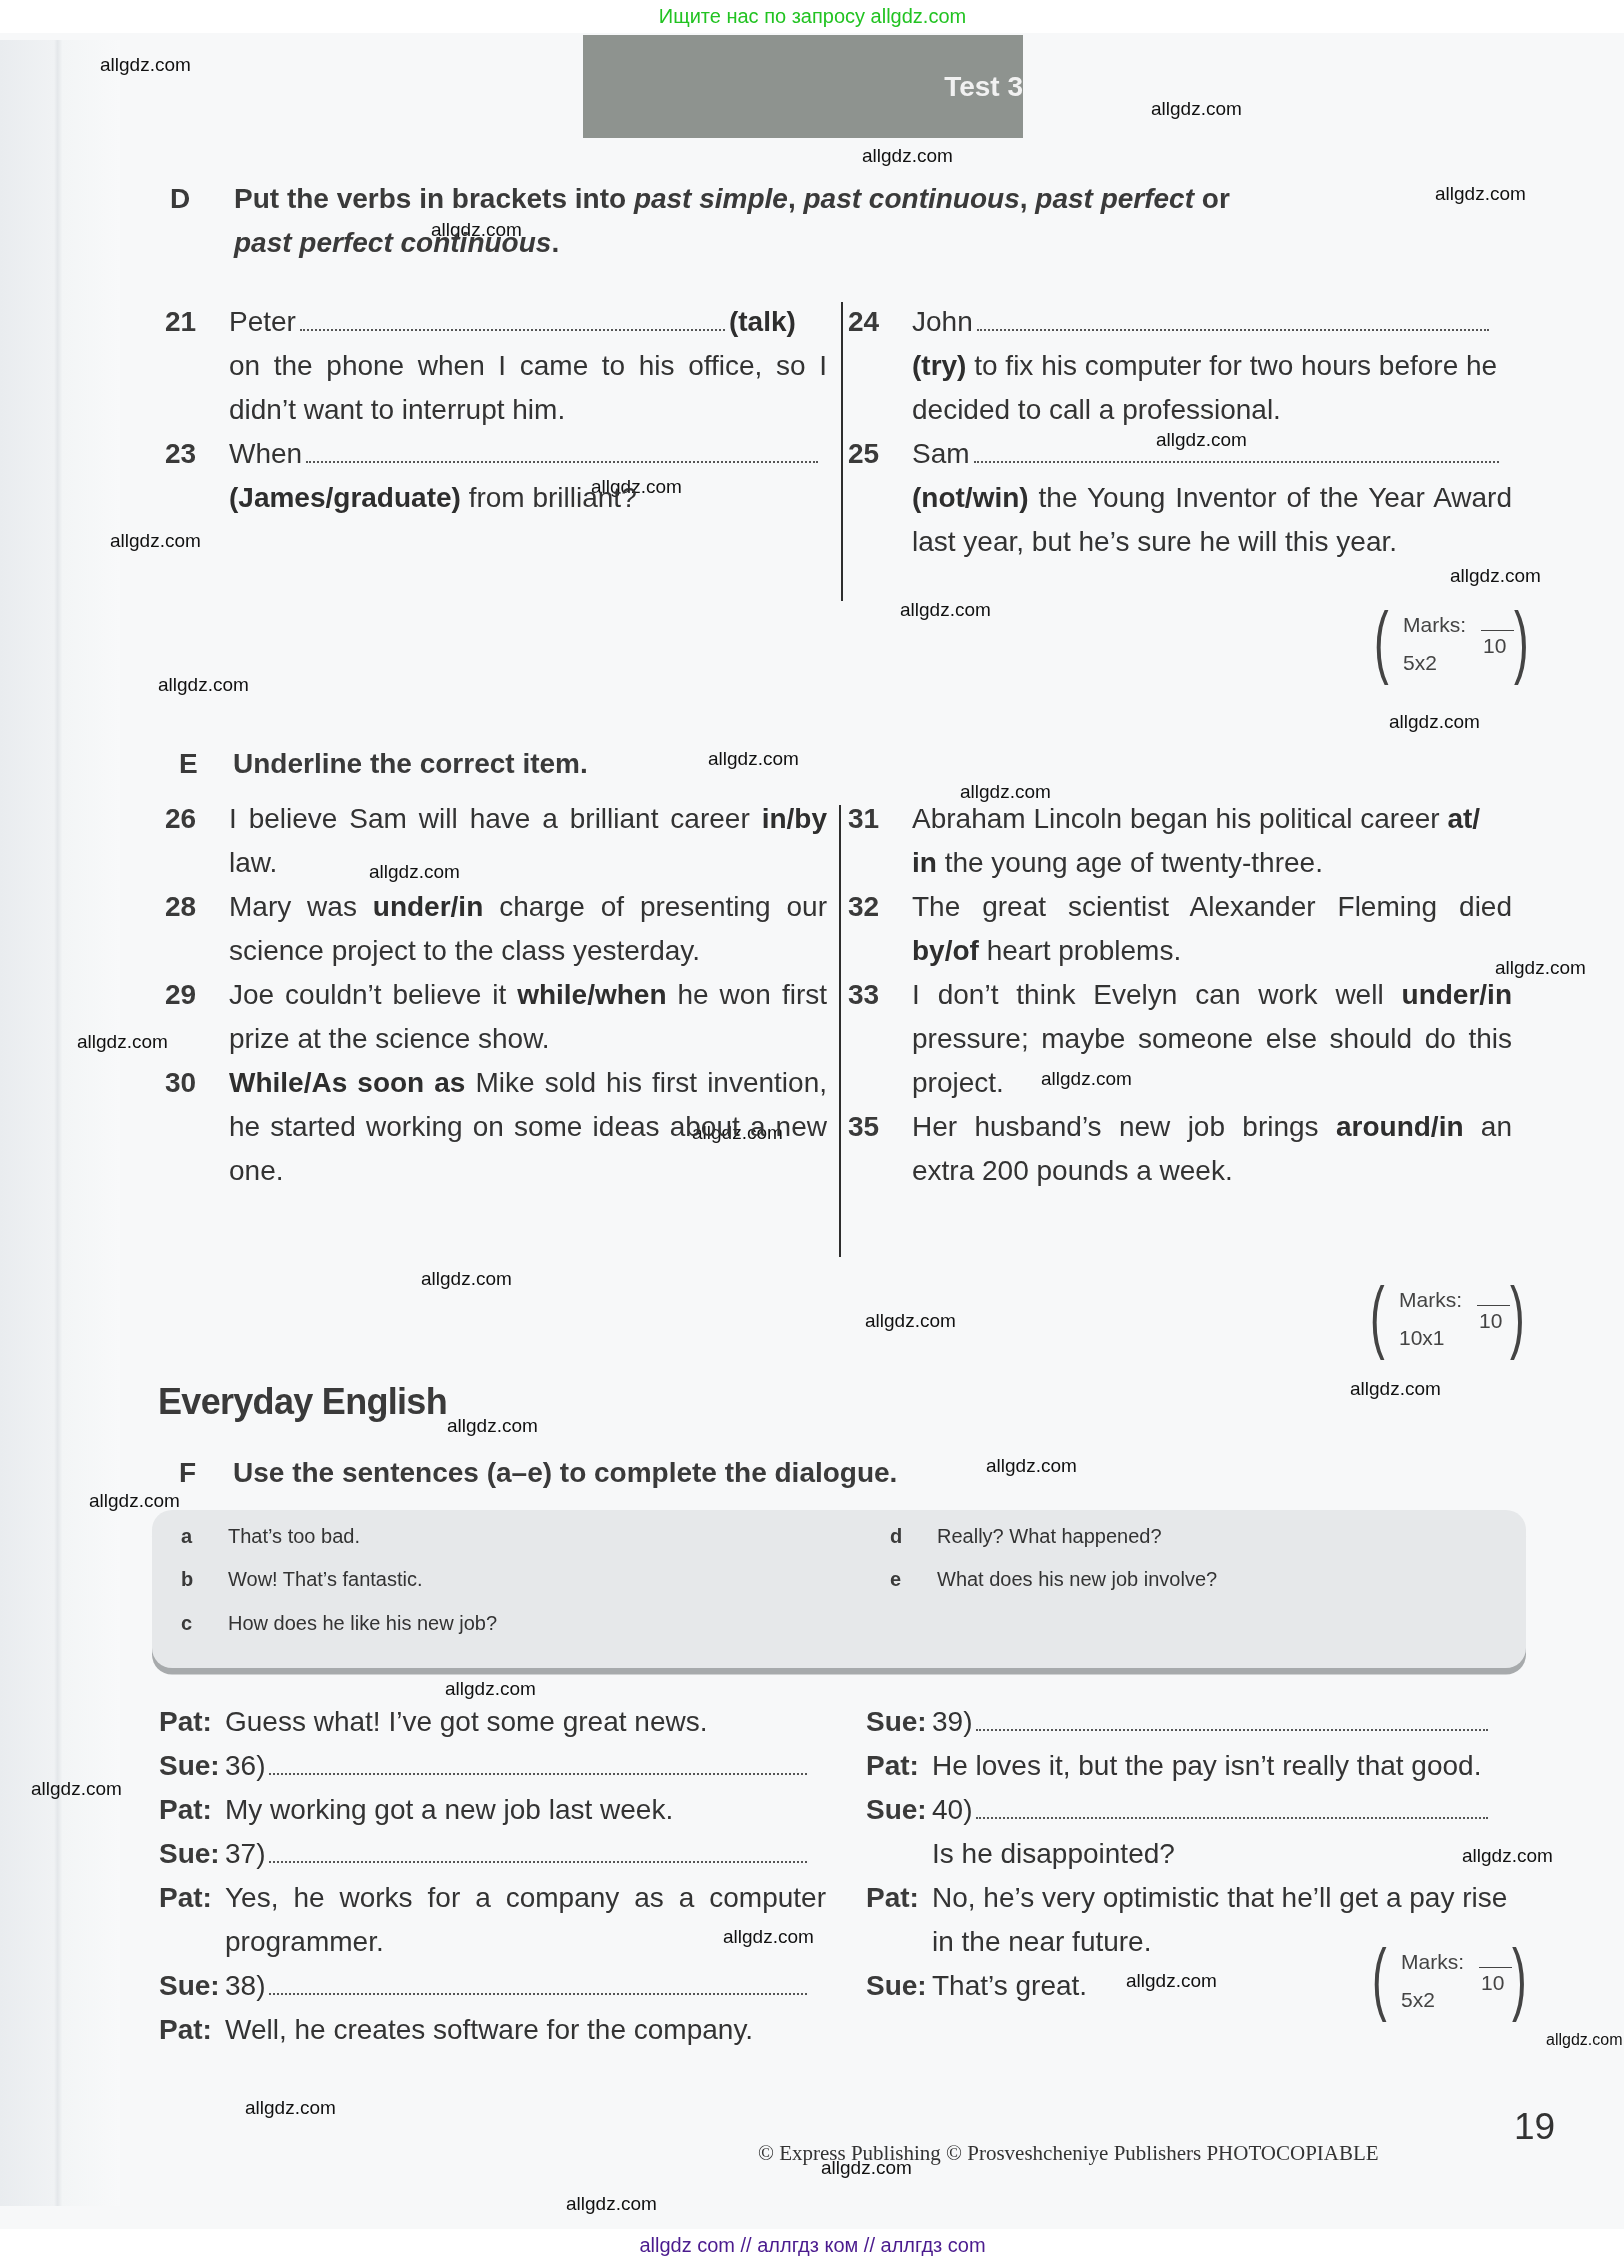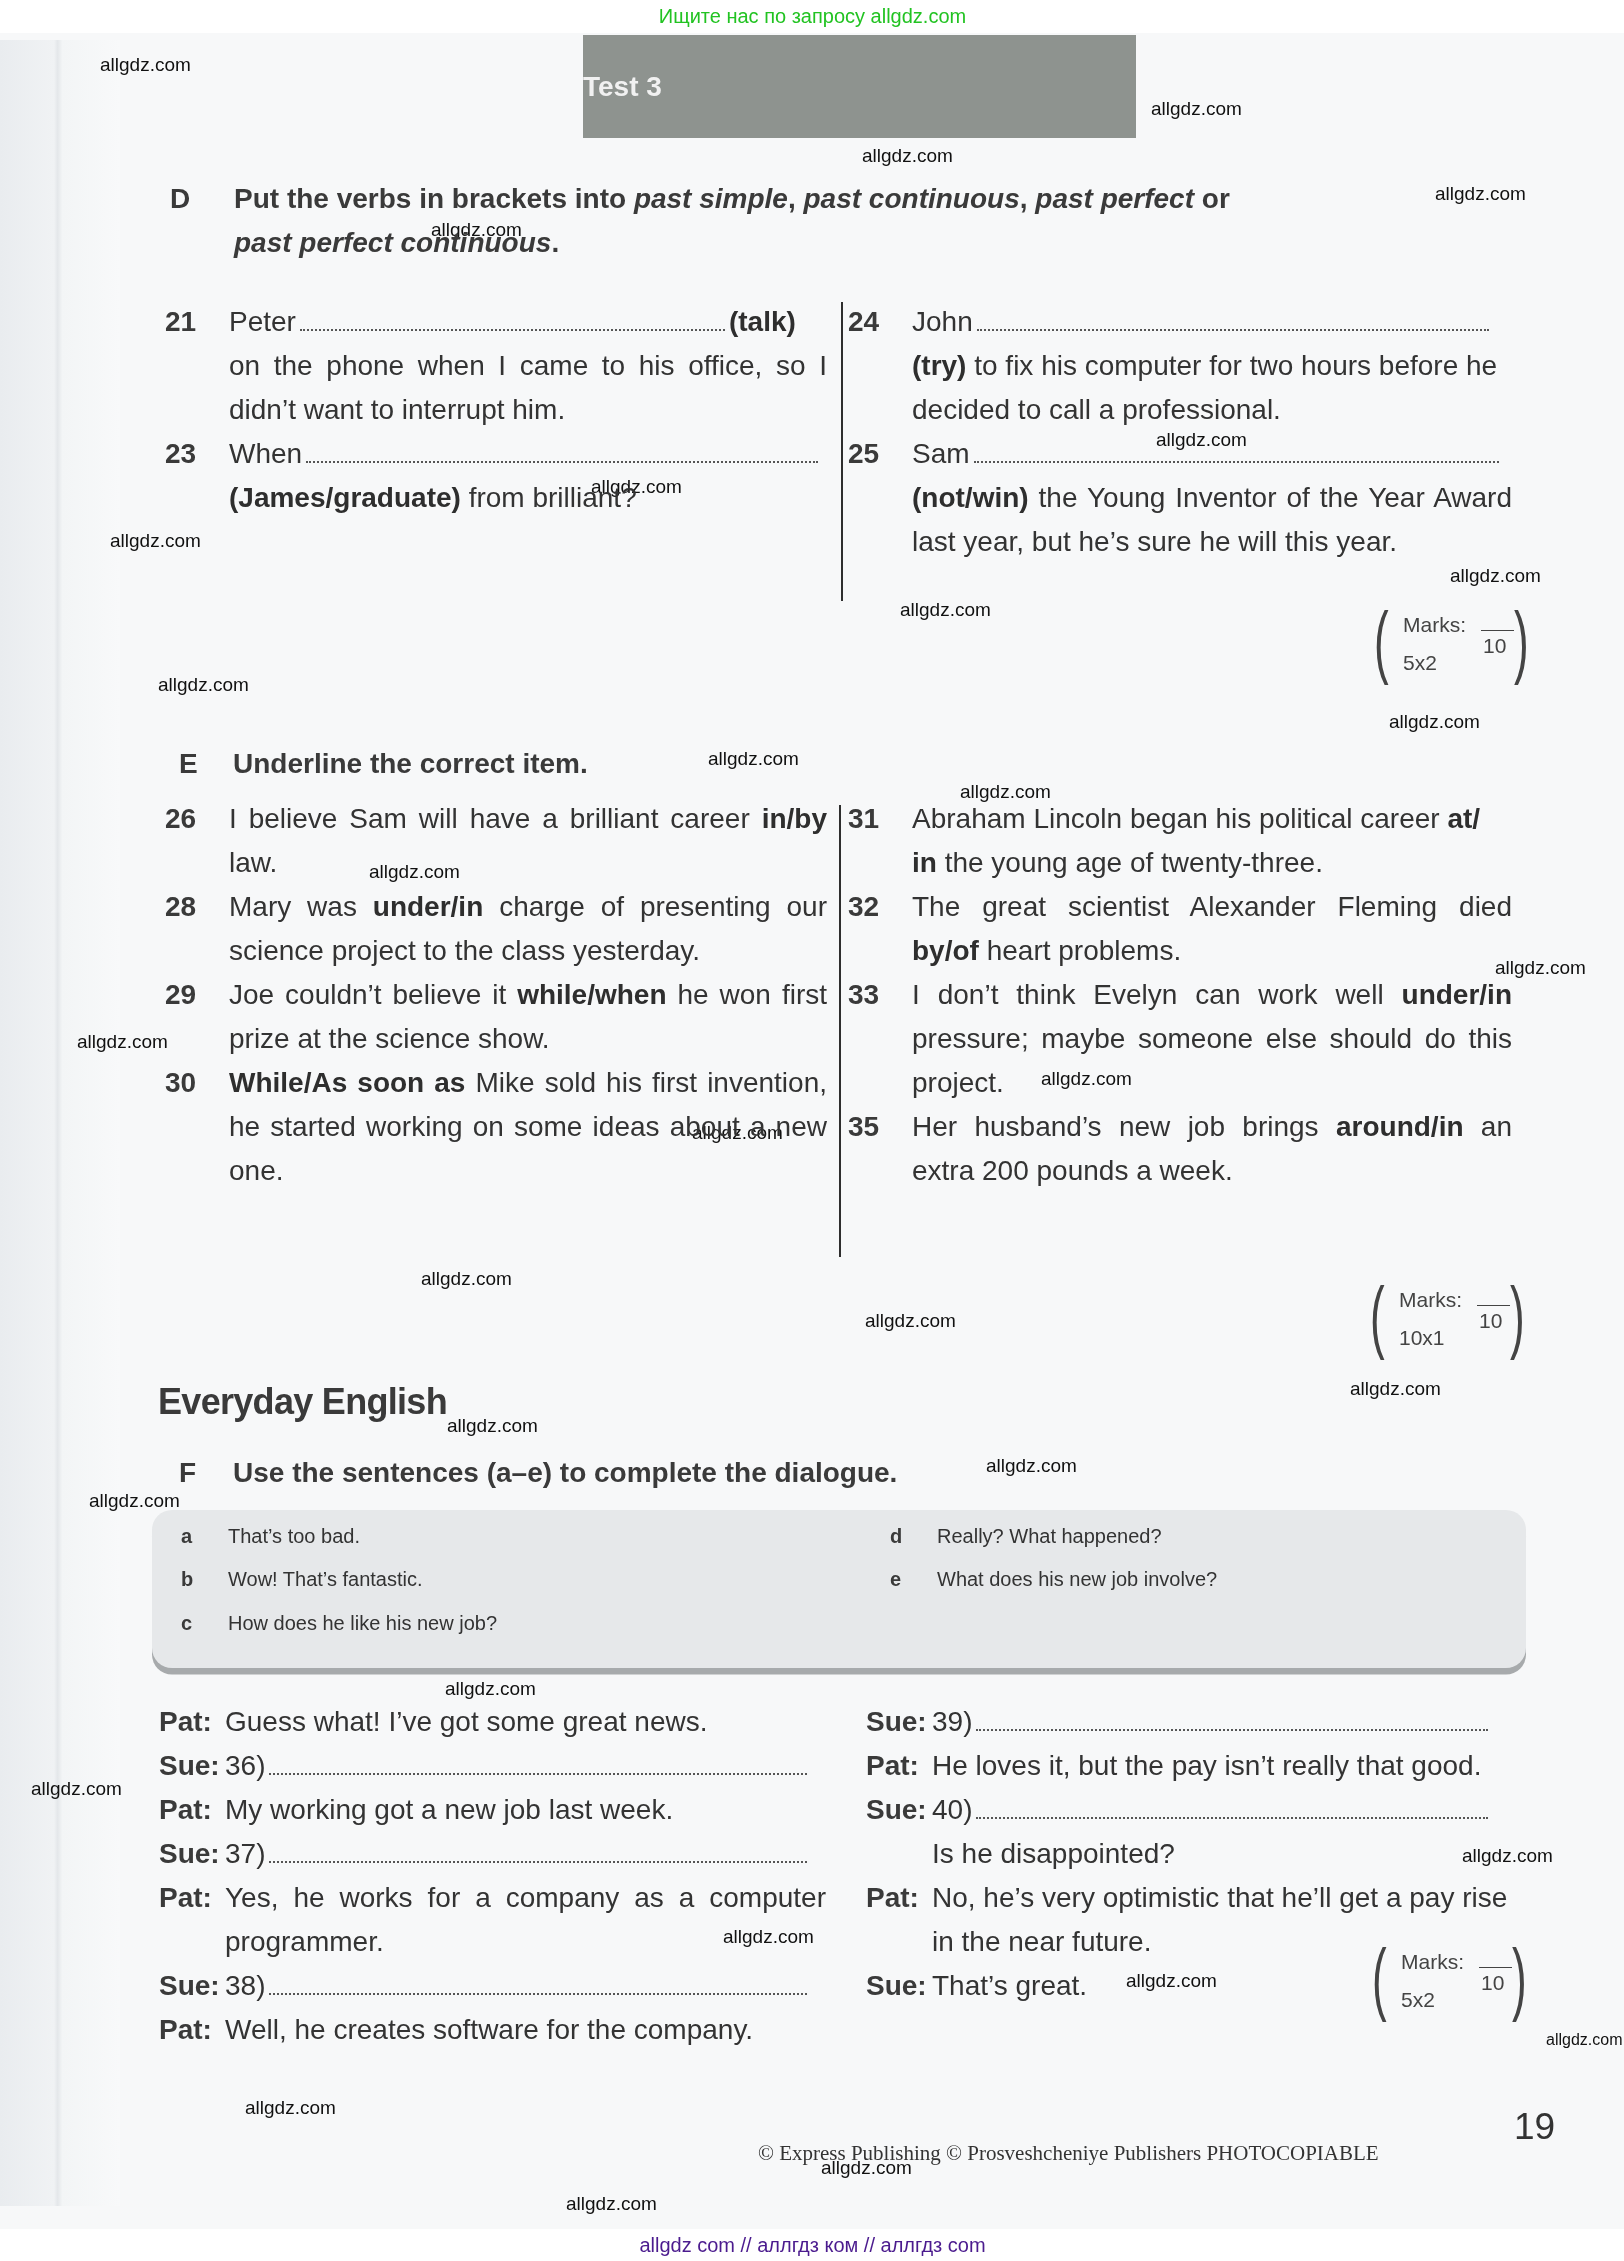--- a/index.html
+++ b/index.html
@@ -17,23 +17,23 @@
     position: absolute; left: 0; top: 0; width: 100%; height: 33px;
     background: #ffffff; text-align: center;
     color: #22c322; font-size: 20px; line-height: 33px;
   }
   .bottom-banner {
     position: absolute; left: 0; top: 2229px; width: 100%; height: 32px;
     background: #ffffff; text-align: center;
     color: #4b1b8e; font-size: 20px; line-height: 32px;
   }
   .test-header {
-    position: absolute; left: 583px; top: 35px; width: 553px; height: 103px;
+    position: absolute; left: 583px; top: 35px; width: 440px; height: 103px;
     background: #8e938f;
-    display: flex; align-items: center; justify-content: flex-start;
+    display: flex; align-items: center; justify-content: flex-end;
     color: #f1f1f1; font-size: 28px; font-weight: bold;
   }
   .wm {
     position: absolute; font-size: 19px; color: #111; white-space: nowrap;
     font-family: "Liberation Sans", sans-serif;
   }
   .section-title {
     position: absolute; font-size: 28px; font-weight: bold; color: #3a3a3a;
     line-height: 44px;
   }

